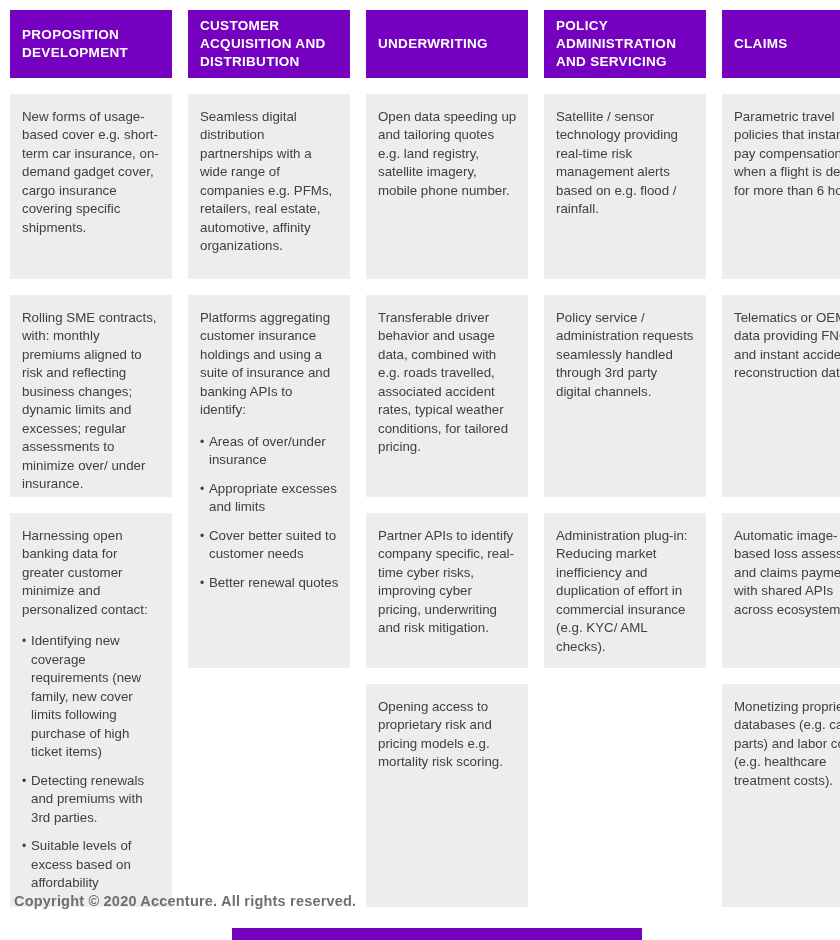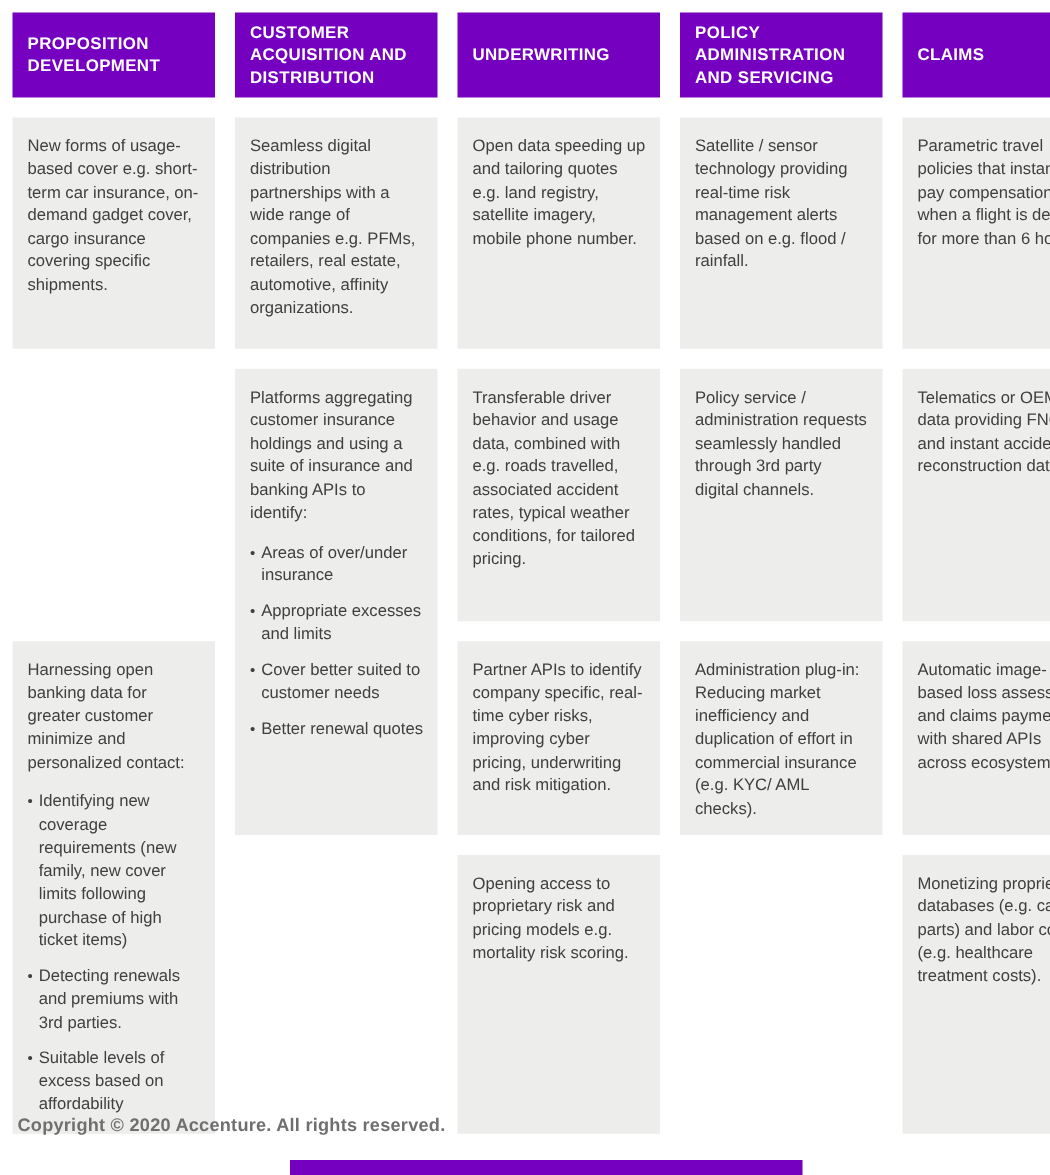--- a/index.html
+++ b/index.html
@@ -91,20 +91,23 @@
     <div class="hdr col5 rowh">
         <span>CLAIMS</span>
       </div>
     <div class="hdr col4 rowh">
         <span>POLICY ADMINISTRATION AND SERVICING</span>
       </div>
 
     <div class="cell col1 row1">
       <p>New forms of usage-based cover e.g. short-term car insurance, on-demand gadget cover, cargo insurance covering specific shipments.</p>
     </div>
+    <div class="cell col1 row2">
+      <p>Rolling SME contracts, with: monthly premiums aligned to risk and reflecting business changes; dynamic limits and excesses; regular assessments to minimize over/ under insurance.</p>
+    </div>
     <div class="cell col1 row3s">
       <p class="intro">Harnessing open banking data for greater customer minimize and personalized contact:</p>
       <div class="bullet">
           <span class="dot"></span>
           <span>Identifying new coverage requirements (new family, new cover limits following purchase of high ticket items)</span>
         </div>
       <div class="bullet">
           <span class="dot"></span>
           <span>Detecting renewals and premiums with 3rd parties.</span>
         </div>

